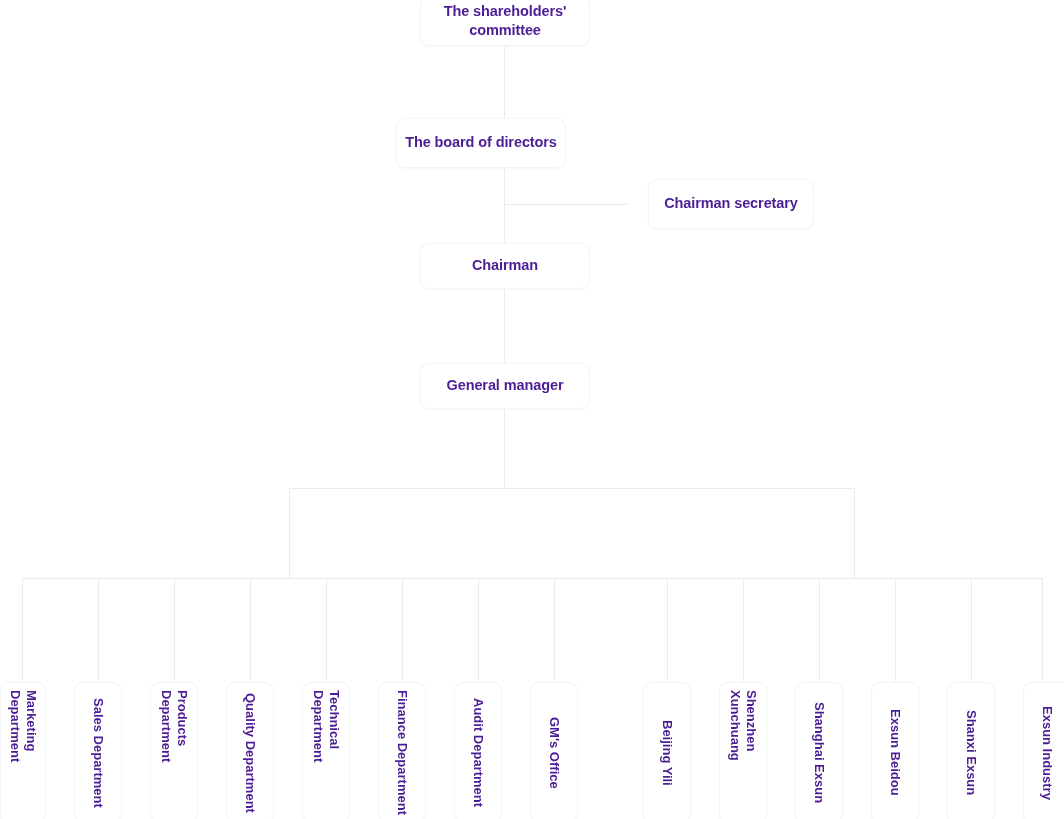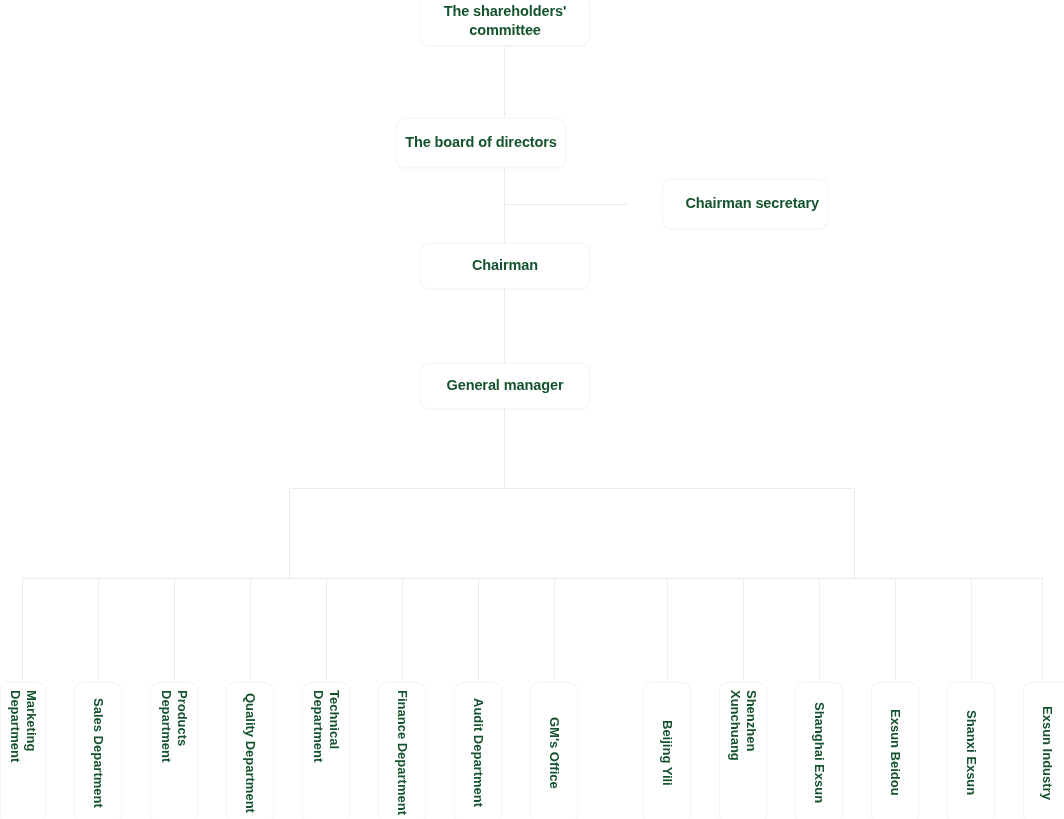--- a/index.html
+++ b/index.html
@@ -45,21 +45,21 @@
     display: flex;
     align-items: center;
     justify-content: center;
     color: #2b4a8f;
     font-weight: bold;
     z-index: 2;
   }
   .node-label {
     display: block;
     text-align: center;
-    color: #14532d;
+    color: #4c1d95;
     font-weight: bold;
     line-height: 1.32;
     letter-spacing: -0.1px;
   }
 
   
   .node.level-top {
     font-size: 14.5px;
   }
   .node.level-top .node-label {
@@ -124,21 +124,21 @@
   </div>
 
   <div class="node level-top" style="left:420px; top:-4px; width:170px; height:50px;">
     <span class="node-label">The shareholders' committee</span>
   </div>
 
   <div class="node level-top" style="left:396px; top:118px; width:170px; height:50px;">
     <span class="node-label">The board of directors</span>
   </div>
 
-  <div class="node level-top" style="left:662px; top:179px; width:166px; height:50px;justify-content:flex-end;">
+  <div class="node level-top" style="left:648px; top:179px; width:166px; height:50px;">
     <span class="node-label">Chairman secretary</span>
   </div>
 
   <div class="node level-top" style="left:420px; top:243px; width:170px; height:46px;">
     <span class="node-label">Chairman</span>
   </div>
 
   <div class="node level-top" style="left:420px; top:363px; width:170px; height:46px;">
     <span class="node-label">General manager</span>
   </div>

